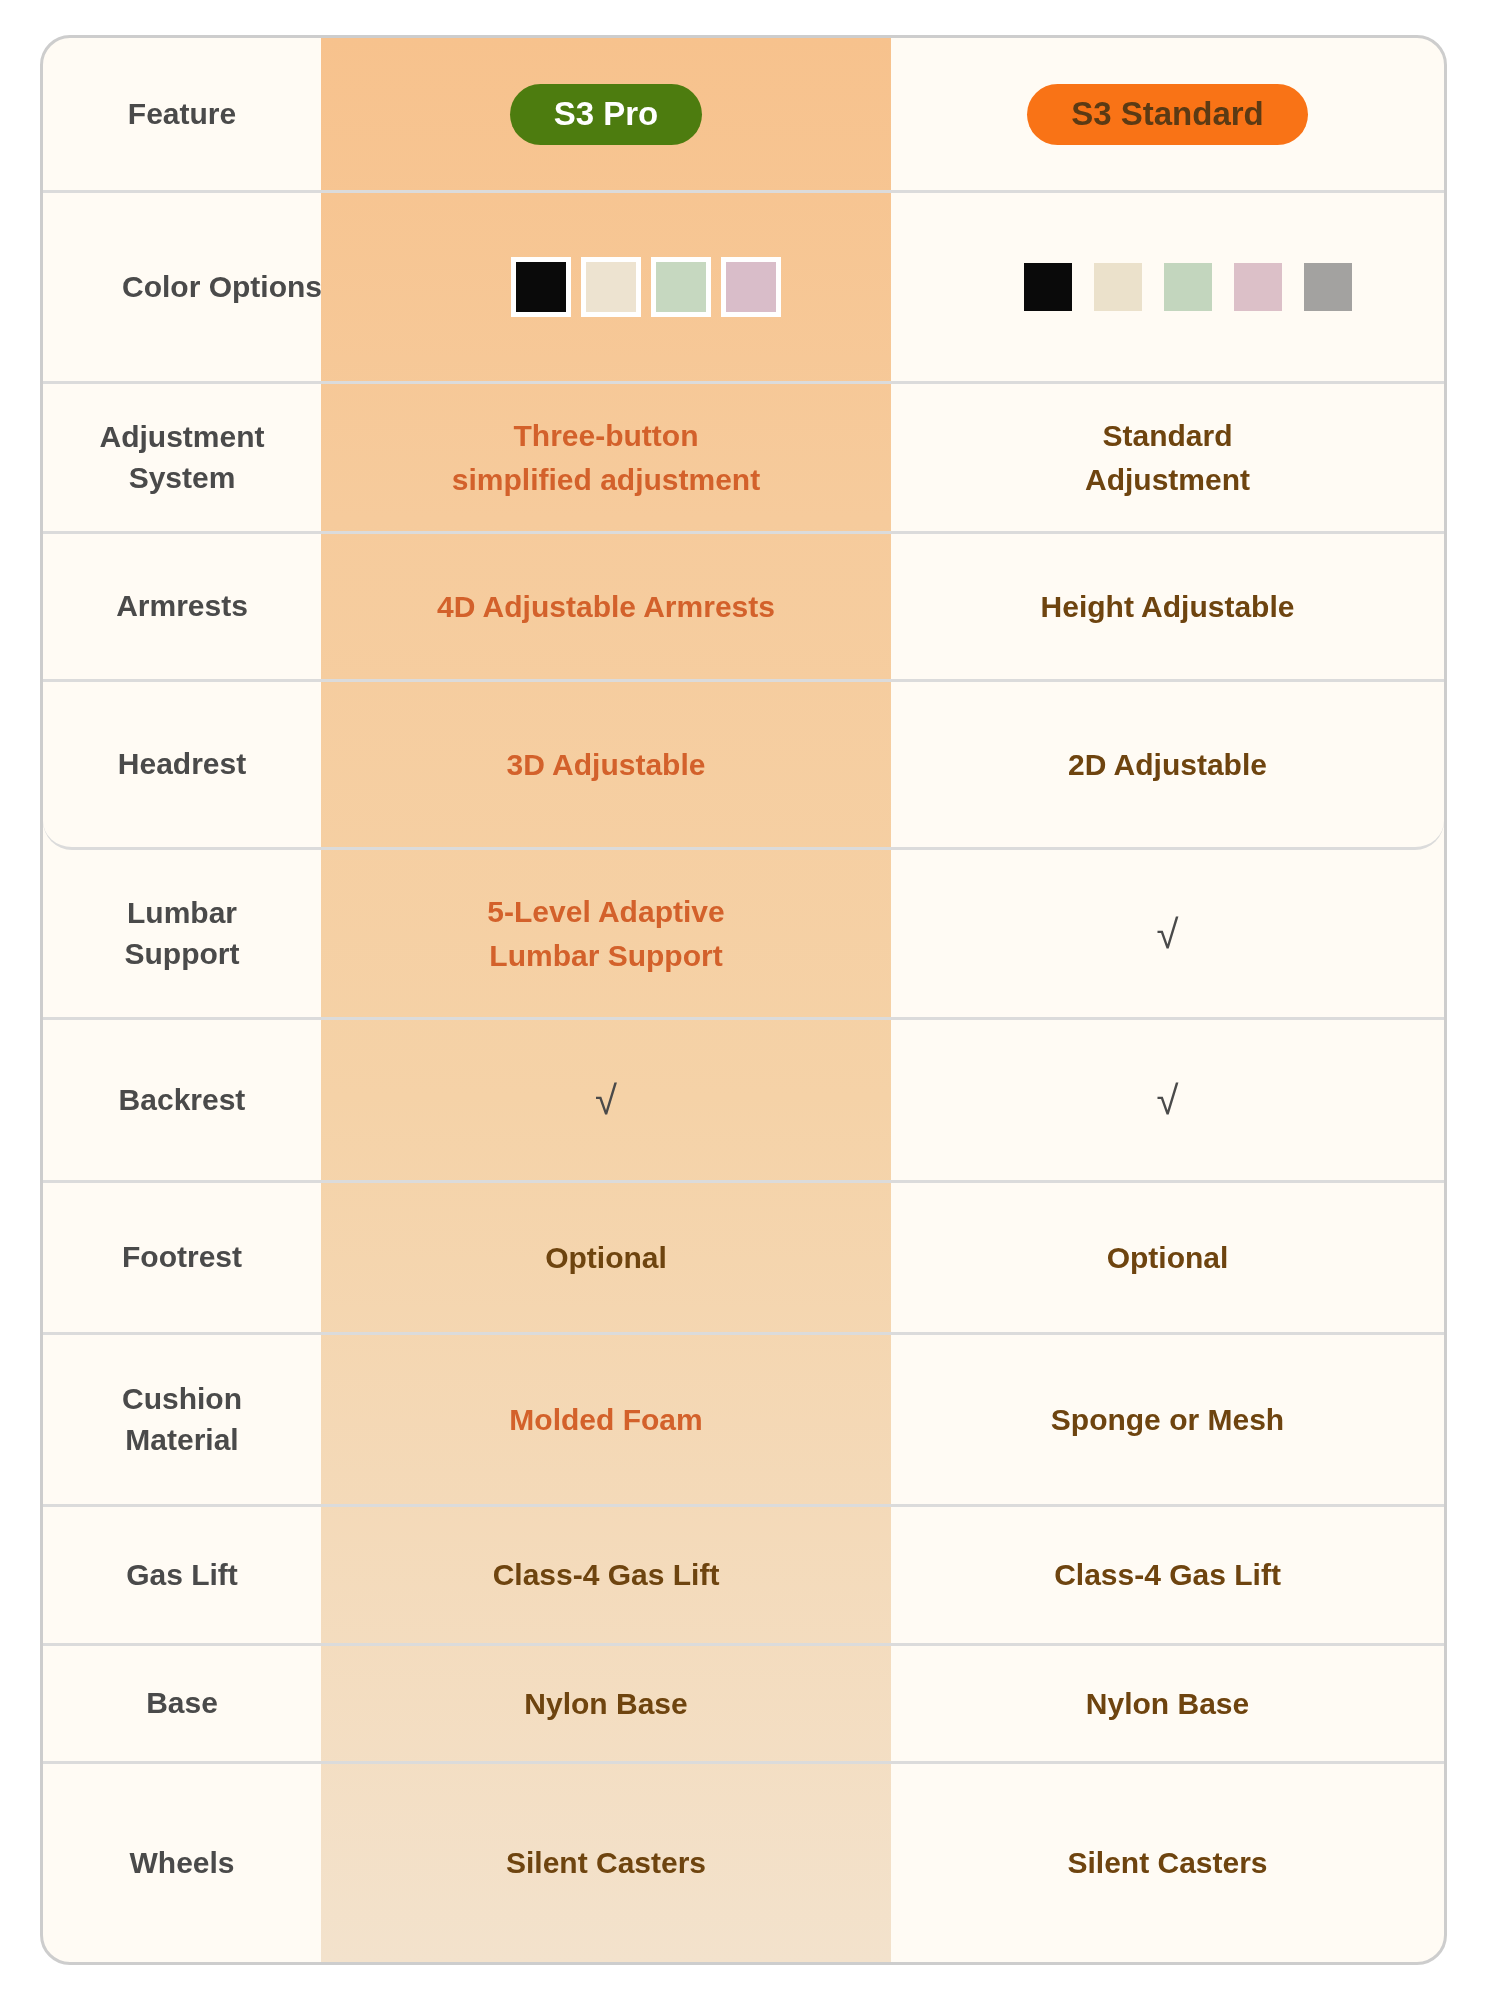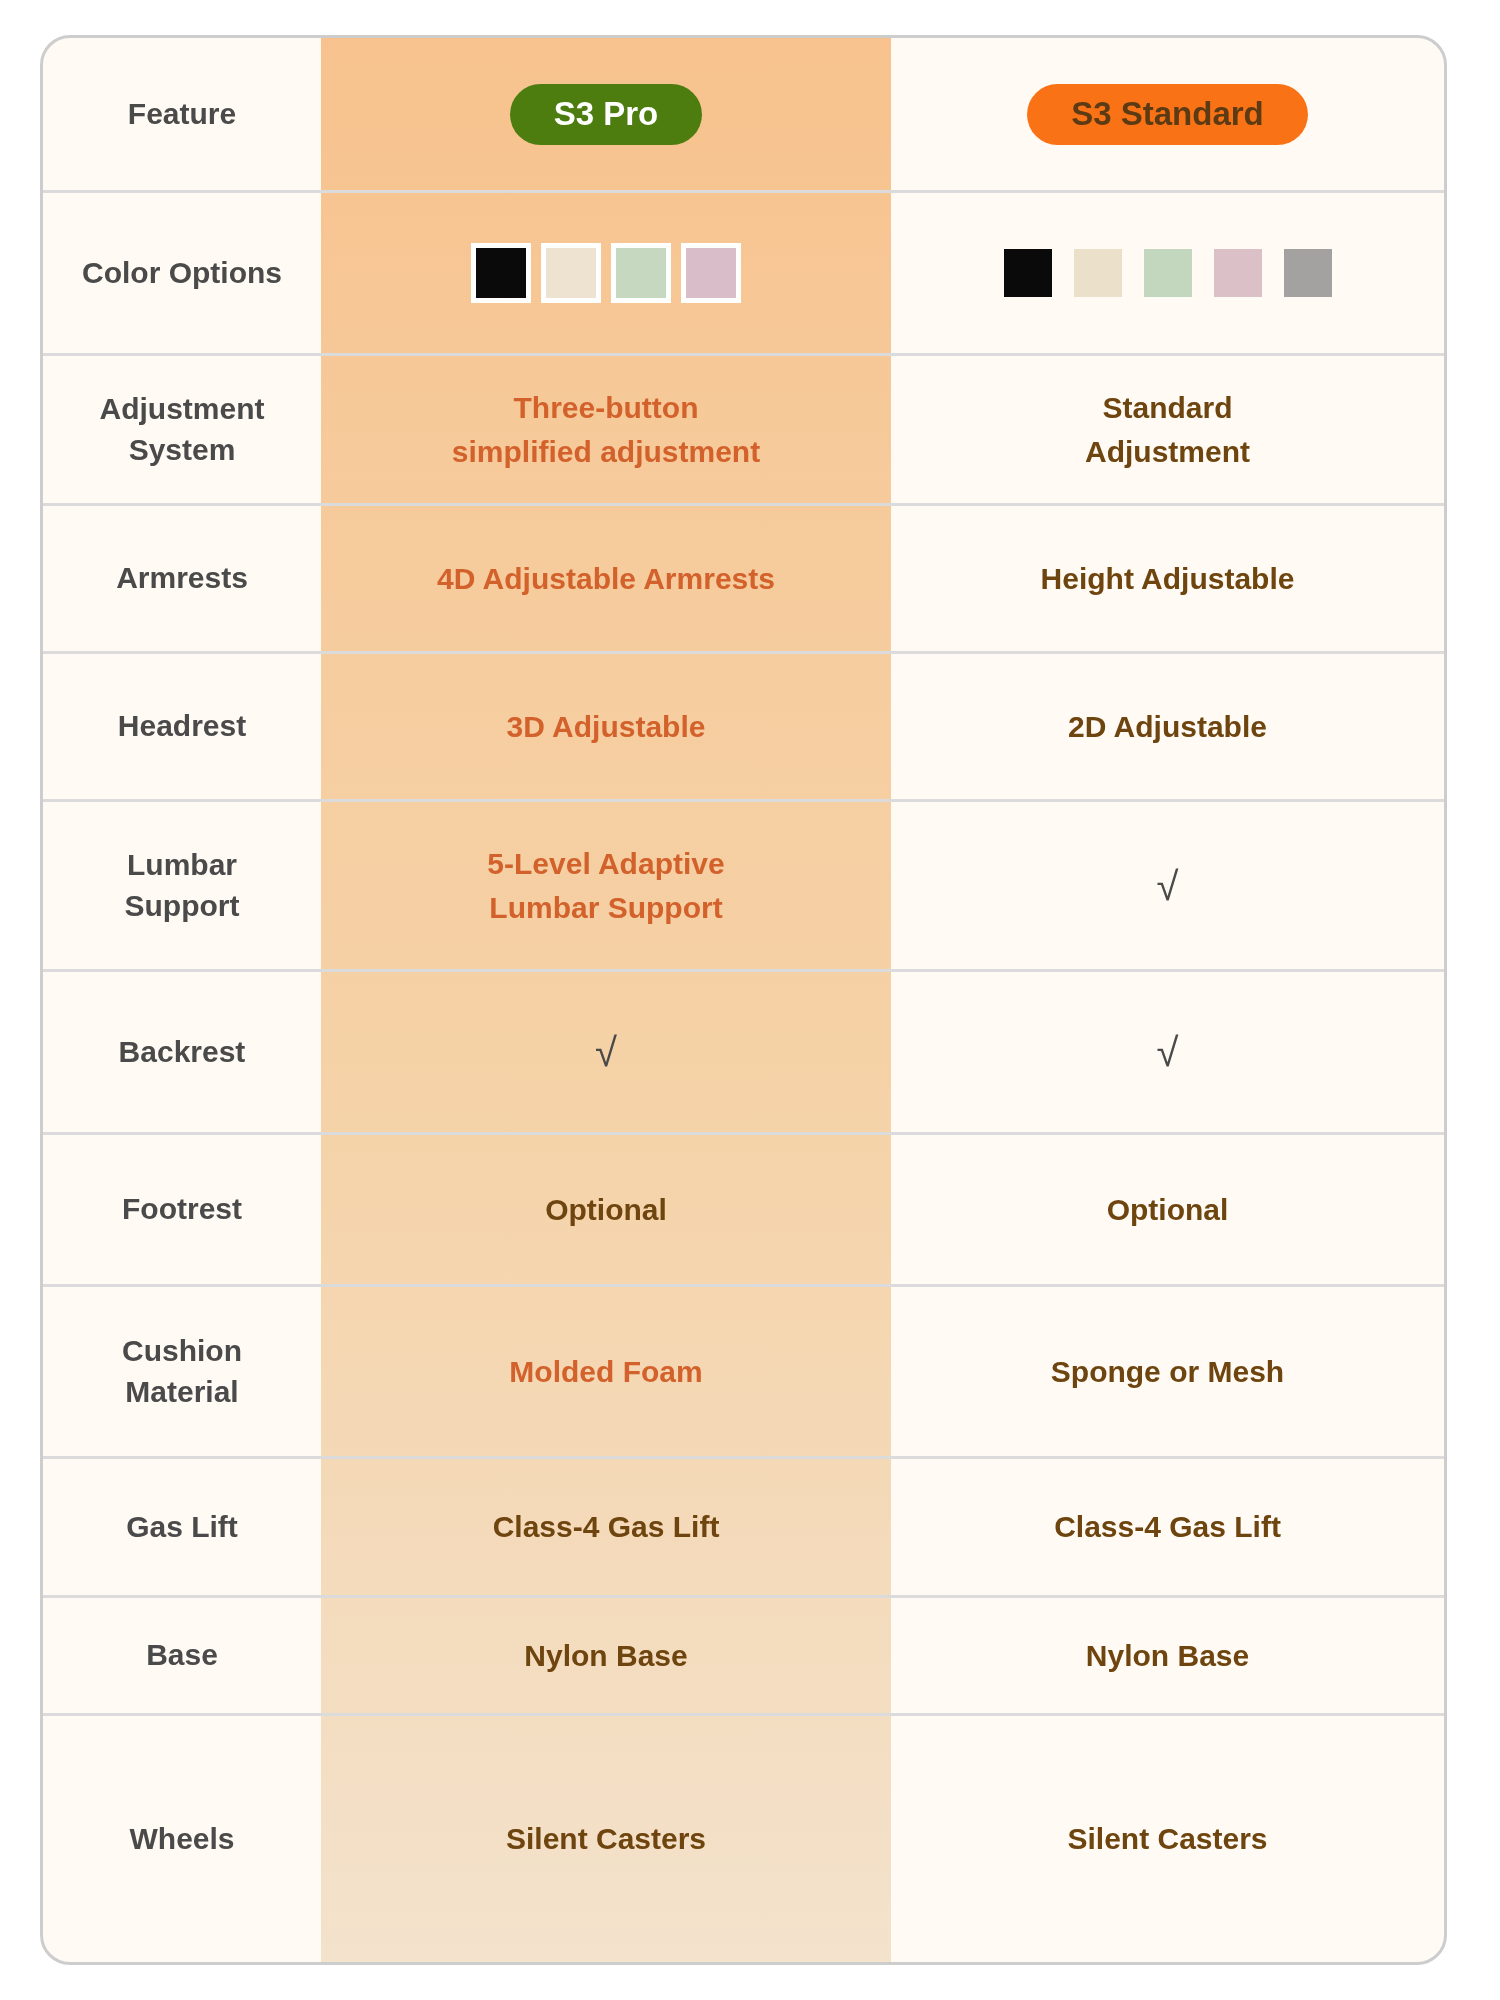--- a/index.html
+++ b/index.html
@@ -29,22 +29,22 @@
     height:61px;padding:0 44px;border-radius:31px;font-size:33px;font-weight:700;}
   .pill-pro{background:#4d7c0f;color:#ffffff;}
   .pill-std{background:#f97316;color:#5b3a14;}
   .swatches{display:flex;align-items:center;}
   .swatches.pro-sw{gap:10px;}
   .swatches.std-sw{gap:22px;}
   .sw{display:block;}
   .pro-sw .sw{width:50px;height:50px;border:5px solid #ffffff;}
   .std-sw .sw{width:48px;height:48px;}
   
-  .r0{height:155px;} .r1{height:163px;} .r2{height:150px;} .r3{height:148px;}
-  .r4{height:148px;} .r5{height:170px;} .r6{height:163px;} .r7{height:152px;}
+  .r0{height:155px;} .r1{height:191px;padding-left:40px;} .r2{height:150px;} .r3{height:148px;}
+  .r4{height:168px;border-radius:29px;} .r5{height:170px;} .r6{height:163px;} .r7{height:152px;}
   .r8{height:172px;} .r9{height:139px;} .r10{height:118px;}
 </style>
 </head>
 <body>
 
 <div class="card">
   <div class="pro-strip"></div>
   <div class="tbl">
 
     <div class="row r0">

